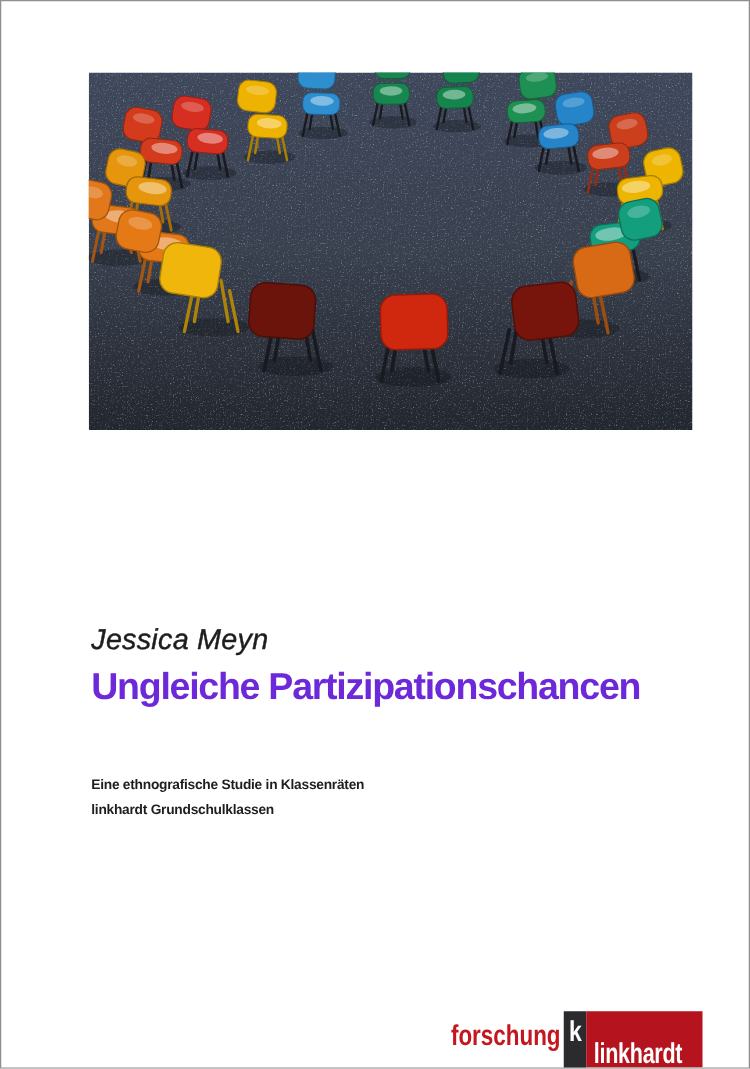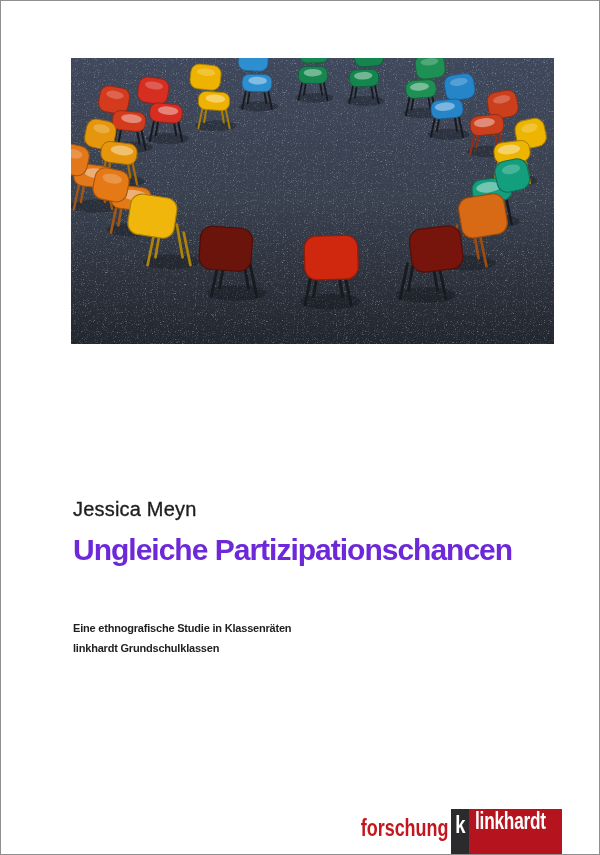--- a/index.html
+++ b/index.html
@@ -4,22 +4,22 @@
 <style>
   html,body{margin:0;padding:0;background:#ffffff;}
   .page{
     position:relative;width:600px;height:855px;box-sizing:border-box;
     background:#ffffff;border:1px solid #8f8f8f;overflow:hidden;
     font-family:"Liberation Sans","DejaVu Sans",sans-serif;
   }
   .photo{position:absolute;left:70px;top:57px;width:483px;height:286px;}
   .photo svg{display:block;}
   .author{
-    position:absolute;left:72px;top:497px;font-size:20px;font-weight:400;
-    color:#1e1e1c;letter-spacing:0.2px;-webkit-text-stroke:0.35px #1e1e1c;
+    position:absolute;left:72px;top:497px;font-size:23px;font-weight:400;
+    color:#1e1e1c;letter-spacing:0.2px;font-style:italic;-webkit-text-stroke:0.35px #1e1e1c;
   }
   .title{
     position:absolute;left:72px;top:531px;margin:0;font-size:30px;font-weight:700;
     line-height:35px;color:#6d28d9;letter-spacing:-1px;white-space:nowrap;
   }
   .subtitle{
     position:absolute;left:72px;top:617px;font-size:11px;font-weight:700;
     line-height:20px;color:#1e1e1c;letter-spacing:-0.2px;
   }
   .publisher{
@@ -28,21 +28,21 @@
   .series{
     font-size:23px;font-weight:700;margin-top:6px;margin-right:3px;
     transform:scaleX(0.78);transform-origin:100% 0;white-space:nowrap;
   }
   .kbox{
     width:18px;height:57px;box-sizing:border-box;padding-top:5px;text-align:center;
     font-size:23px;font-weight:700;line-height:23px;
   }
   .kbox span{display:inline-block;transform:scaleX(0.8);}
   .namebox{
-    width:93px;height:45px;box-sizing:border-box;padding:1px 0 0 6px;
+    width:93px;height:45px;box-sizing:border-box;padding:22px 0 0 6px;
     font-size:23px;font-weight:700;line-height:23px;white-space:nowrap;
   }
   .namebox span{display:inline-block;transform:scaleX(0.75);transform-origin:0 0;letter-spacing:-0.3px;}
 </style>
 </head>
 <body>
 
 <div class="page">
 
   <div class="photo" role="img" aria-label="Colorful plastic chairs arranged in a circle on dark speckled asphalt">

